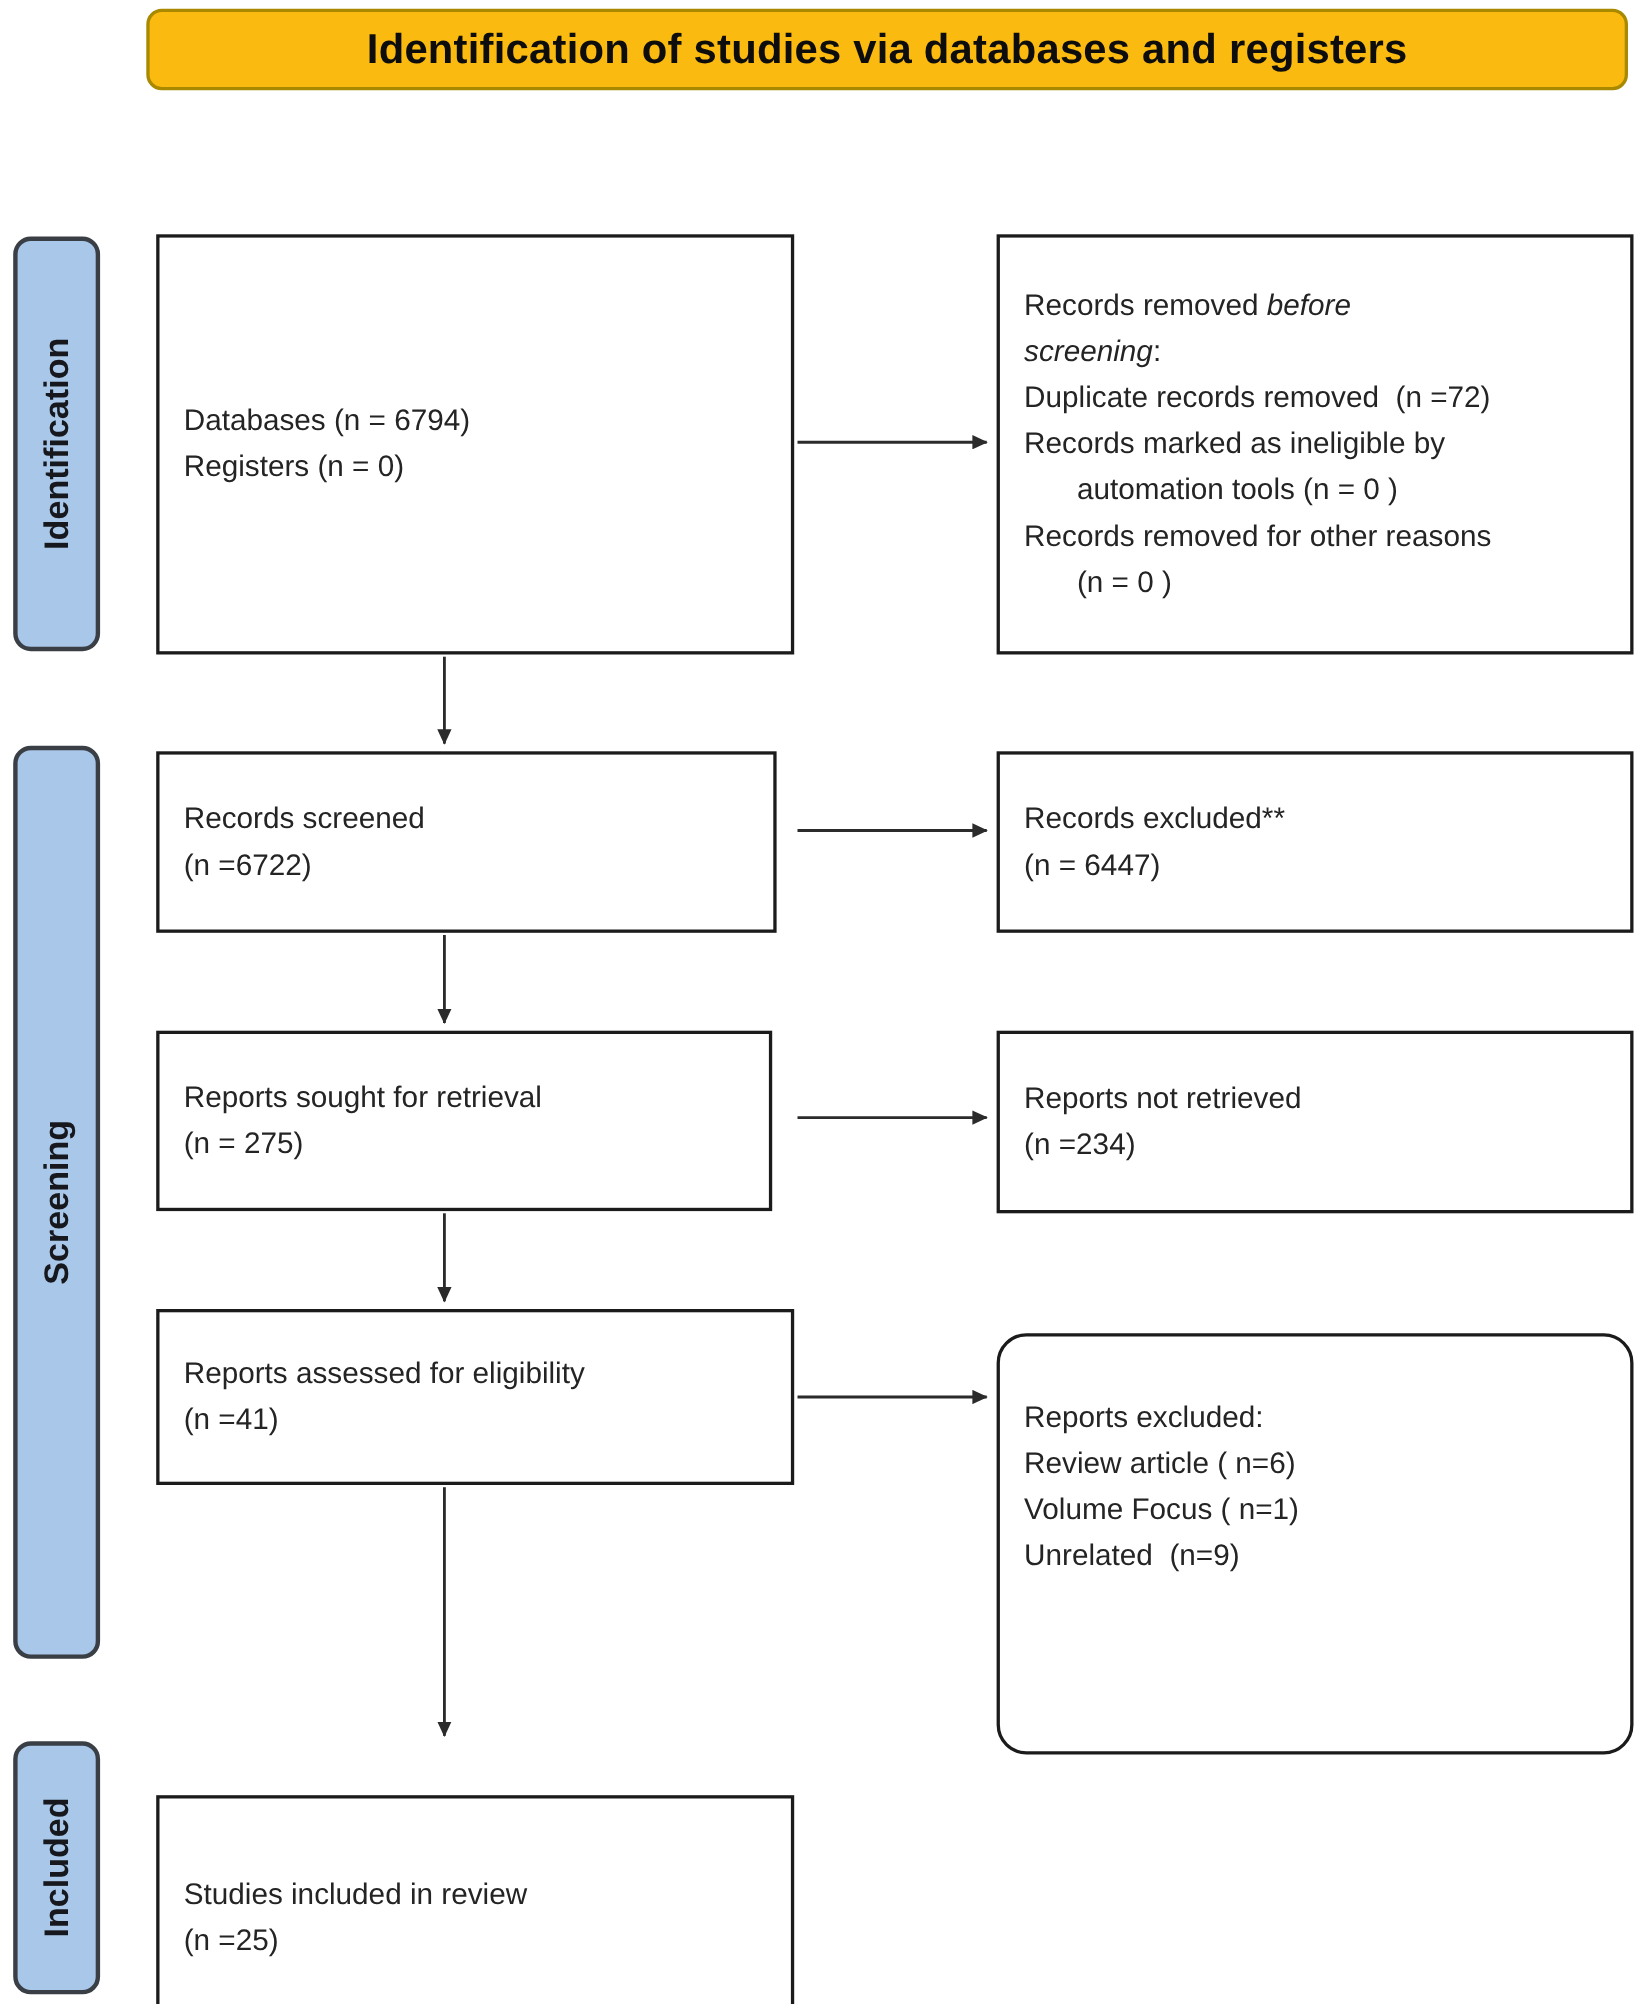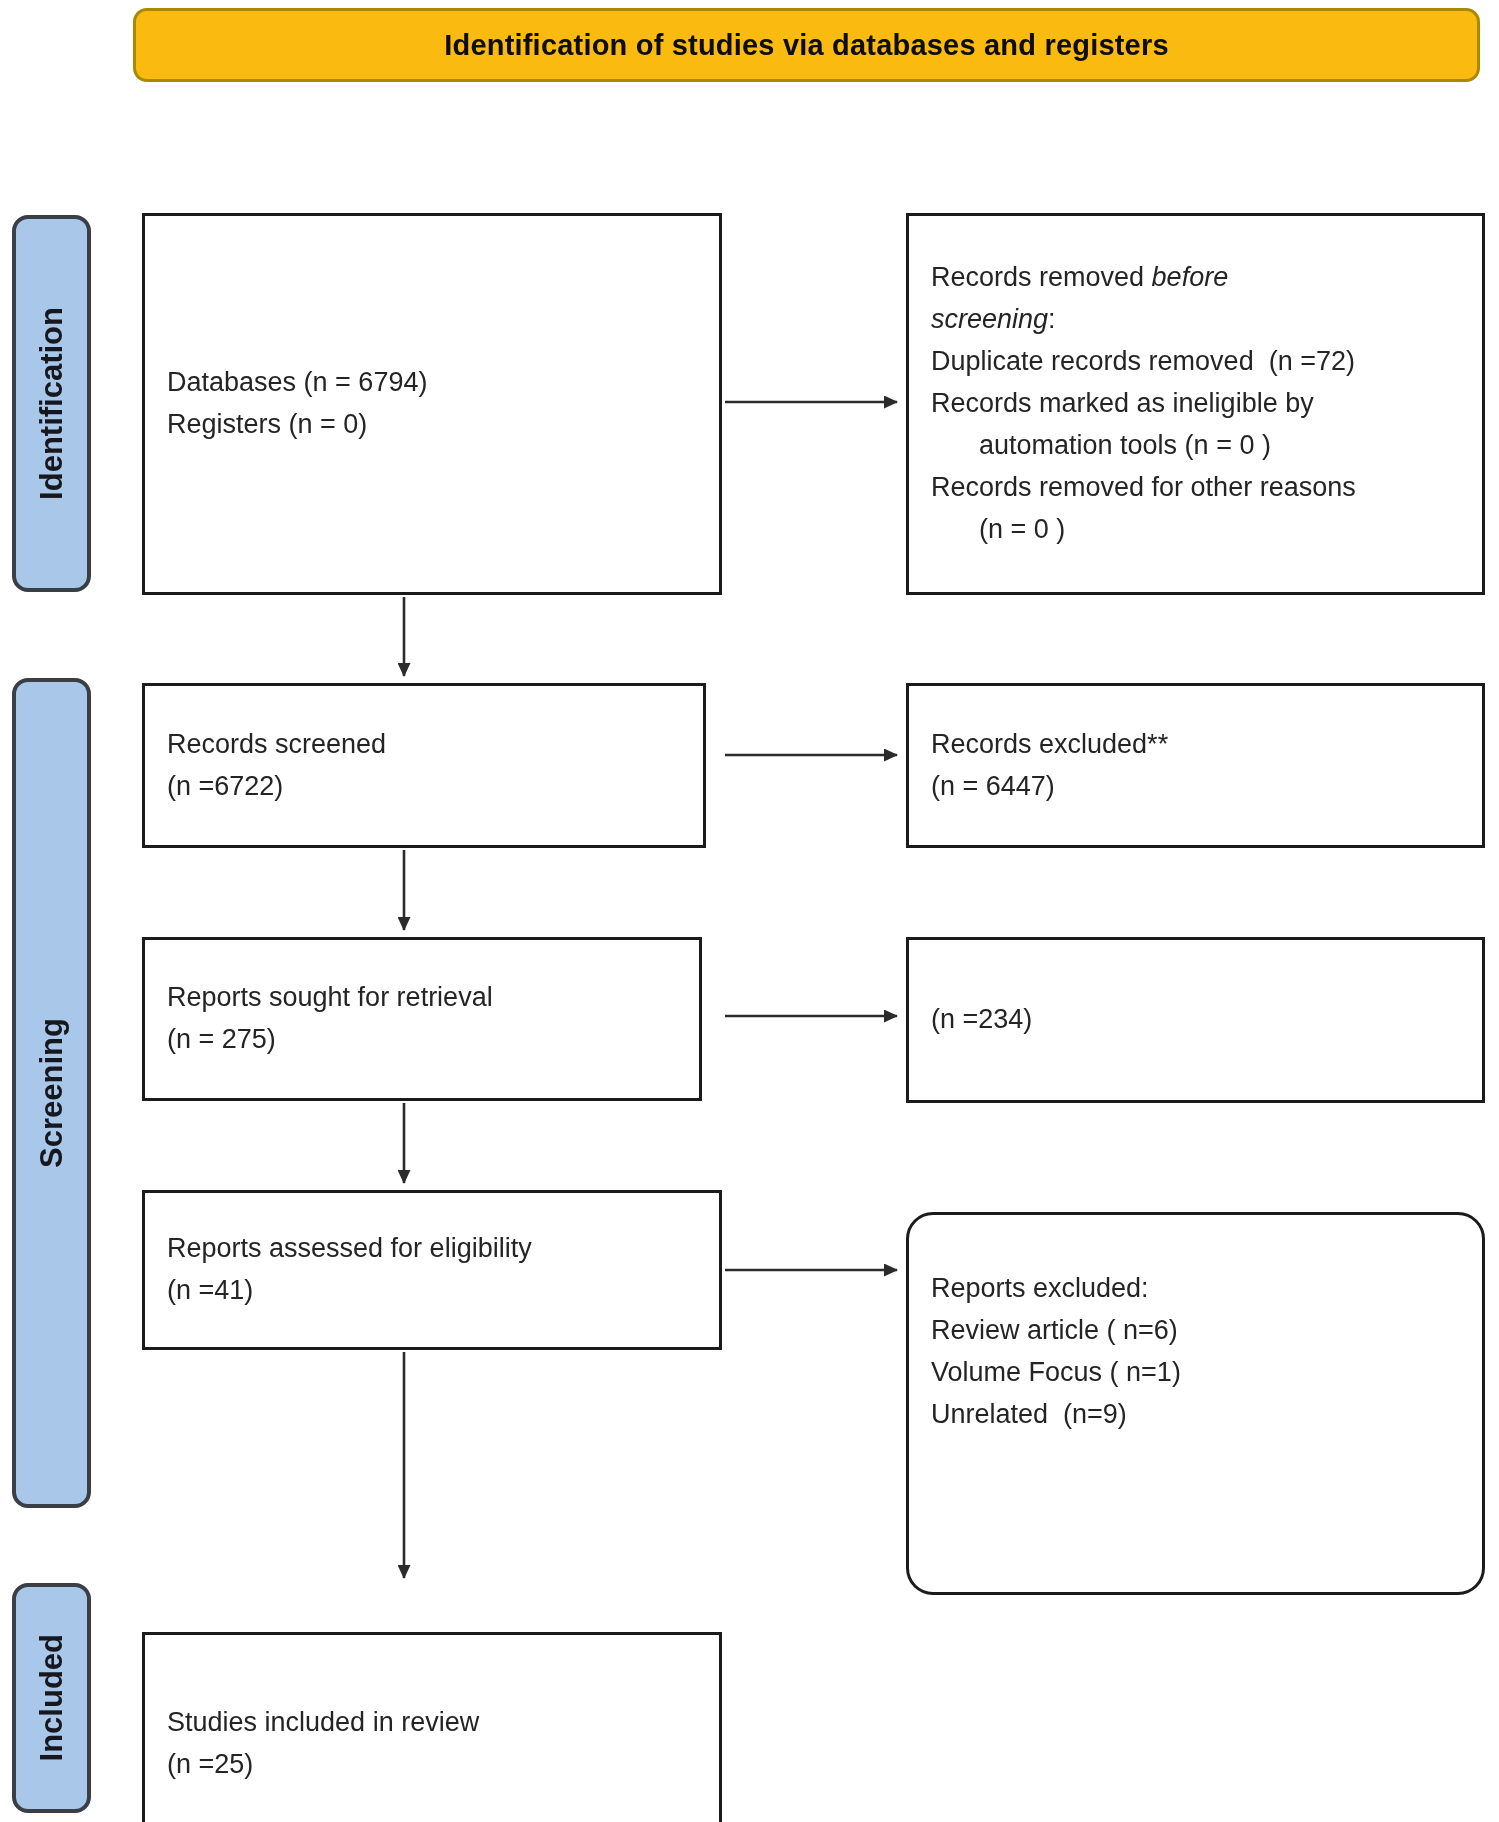--- a/index.html
+++ b/index.html
@@ -14,21 +14,21 @@
   
   .banner {
     position:absolute; left:133px; top:8px; width:1347px; height:74px;
     background:#FBBA0F;
     border:3px solid #A88900;
     border-radius:14px;
     box-sizing:border-box;
     display:flex; align-items:center; justify-content:center;
   }
   .banner-text {
-    font-weight:bold; font-size:29px; color:#0d0d0d; letter-spacing:0.2px;
+    font-weight:bold; font-size:38px; color:#0d0d0d; letter-spacing:0.2px;
   }
 
   
   .stage {
     position:absolute; left:12px; width:79px;
     background:#A8C7E9;
     border:4px solid #3A3F46;
     border-radius:16px;
     box-sizing:border-box;
     display:flex; align-items:center; justify-content:center;
@@ -103,20 +103,21 @@
     <div class="line">Records excluded**</div>
     <div class="line">(n = 6447)</div>
   </div>
 
   <div class="fbox" style="left:142px; top:937px; width:560px; height:164px;">
     <div class="line">Reports sought for retrieval</div>
     <div class="line">(n = 275)</div>
   </div>
 
   <div class="fbox" style="left:906px; top:937px; width:579px; height:166px;">
+    <div class="line">Reports not retrieved</div>
     <div class="line">(n =234)</div>
   </div>
 
   <div class="fbox" style="left:142px; top:1190px; width:580px; height:160px;">
     <div class="line">Reports assessed for eligibility</div>
     <div class="line">(n =41)</div>
   </div>
 
   <div class="fbox top-align" style="left:906px; top:1212px; width:579px; height:383px;border-radius:27px;">
     <div class="line">Reports excluded:</div>

